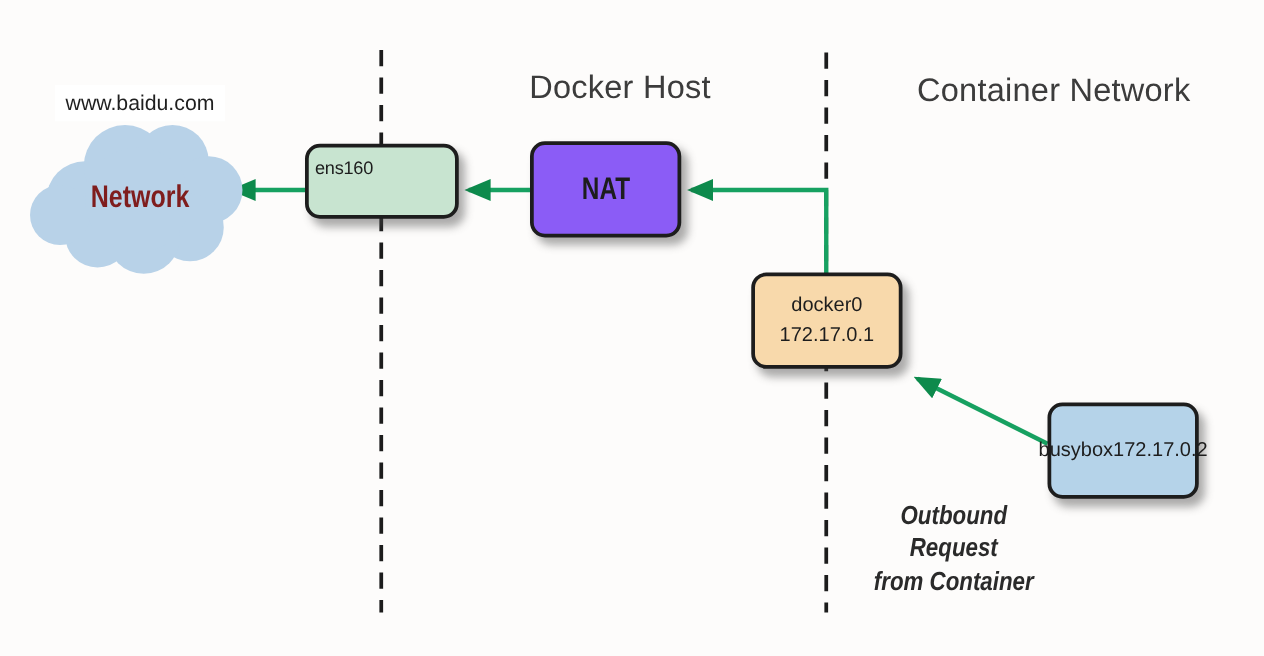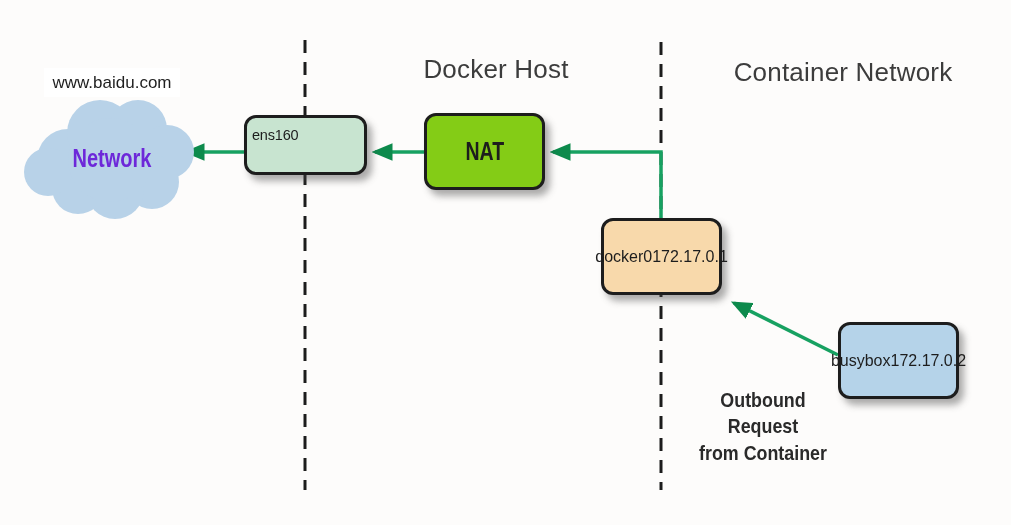--- a/index.html
+++ b/index.html
@@ -38,54 +38,55 @@
     white-space: nowrap;
     text-align: center;
   }
 
   .cloud-label {
     position: absolute;
     left: 112px; top: 158px;
     transform: translate(-50%, -50%);
     font-size: 25px;
     font-weight: 700;
-    color: #6d28d9;
+    color: #7f1d1d;
     white-space: nowrap;
     text-align: right;
   }
   .cond { display: inline-block; transform: scaleX(0.8); transform-origin: center; }
 
   .node {
     position: absolute;
     box-sizing: border-box;
     border: 3px solid #1d1d1d;
     border-radius: 12px;
     box-shadow: 5px 6px 7px rgba(70, 70, 70, 0.45);
   }
   .node-ens160 { left: 244px; top: 115px; width: 123px; height: 60px;
     padding: 7px 0 0 5px; font-size: 14.5px; line-height: 1.42; letter-spacing: -0.2px; }
   .node-nat { left: 424px; top: 113px; width: 121px; height: 77px;
     display: flex; align-items: center; justify-content: center;
     font-size: 25px; font-weight: 700; }
   .node-docker0 { left: 601px; top: 218px; width: 121px; height: 77px;
-    display: flex; flex-direction: row; align-items: center; justify-content: center;
+    display: flex; flex-direction: column; align-items: center; justify-content: center;
     font-size: 16px; line-height: 1.5; }
   .node-busybox { left: 838px; top: 322px; width: 121px; height: 77px;
     display: flex; flex-direction: row; align-items: center; justify-content: center;
     font-size: 16px; line-height: 1.5; }
 
   .annotation {
     position: absolute;
-    left: 763px; top: 387px;
+    left: 763px; top: 400px;
     transform: translateX(-50%);
     text-align: center;
     font-size: 21px;
     font-weight: 700;
     color: #2a2a2a;
     line-height: 1.25;
+    font-style: italic;
   }
   .annotation .cond { white-space: pre-line; transform: scaleX(0.85); }
 </style>
 </head>
 <body>
 
 <div class="canvas">
 
   <svg class="layer" viewBox="0 0 1011 525">
     <defs>
@@ -119,21 +120,21 @@
   <div class="section-title" style="left:496px; top:54px;">Docker Host</div>
 
   <div class="site-label">www.baidu.com</div>
 
   <div class="cloud-label"><span class="cond">Network</span></div>
 
   <div class="node node-ens160" style="background-color: rgb(200, 228, 208);">
     <div>ens160</div>
   </div>
 
-  <div class="node node-nat" style="background-color: #84cc16;">
+  <div class="node node-nat" style="background-color: #8b5cf6;">
     <span class="cond" style="transform:scaleX(0.78);">NAT</span>
   </div>
 
   <div class="node node-docker0" style="background-color: rgb(248, 217, 171);">
     <div>docker0</div>
     <div>172.17.0.1</div>
   </div>
 
   <div class="node node-busybox" style="background-color: rgb(181, 211, 233);">
     <div>busybox</div>

